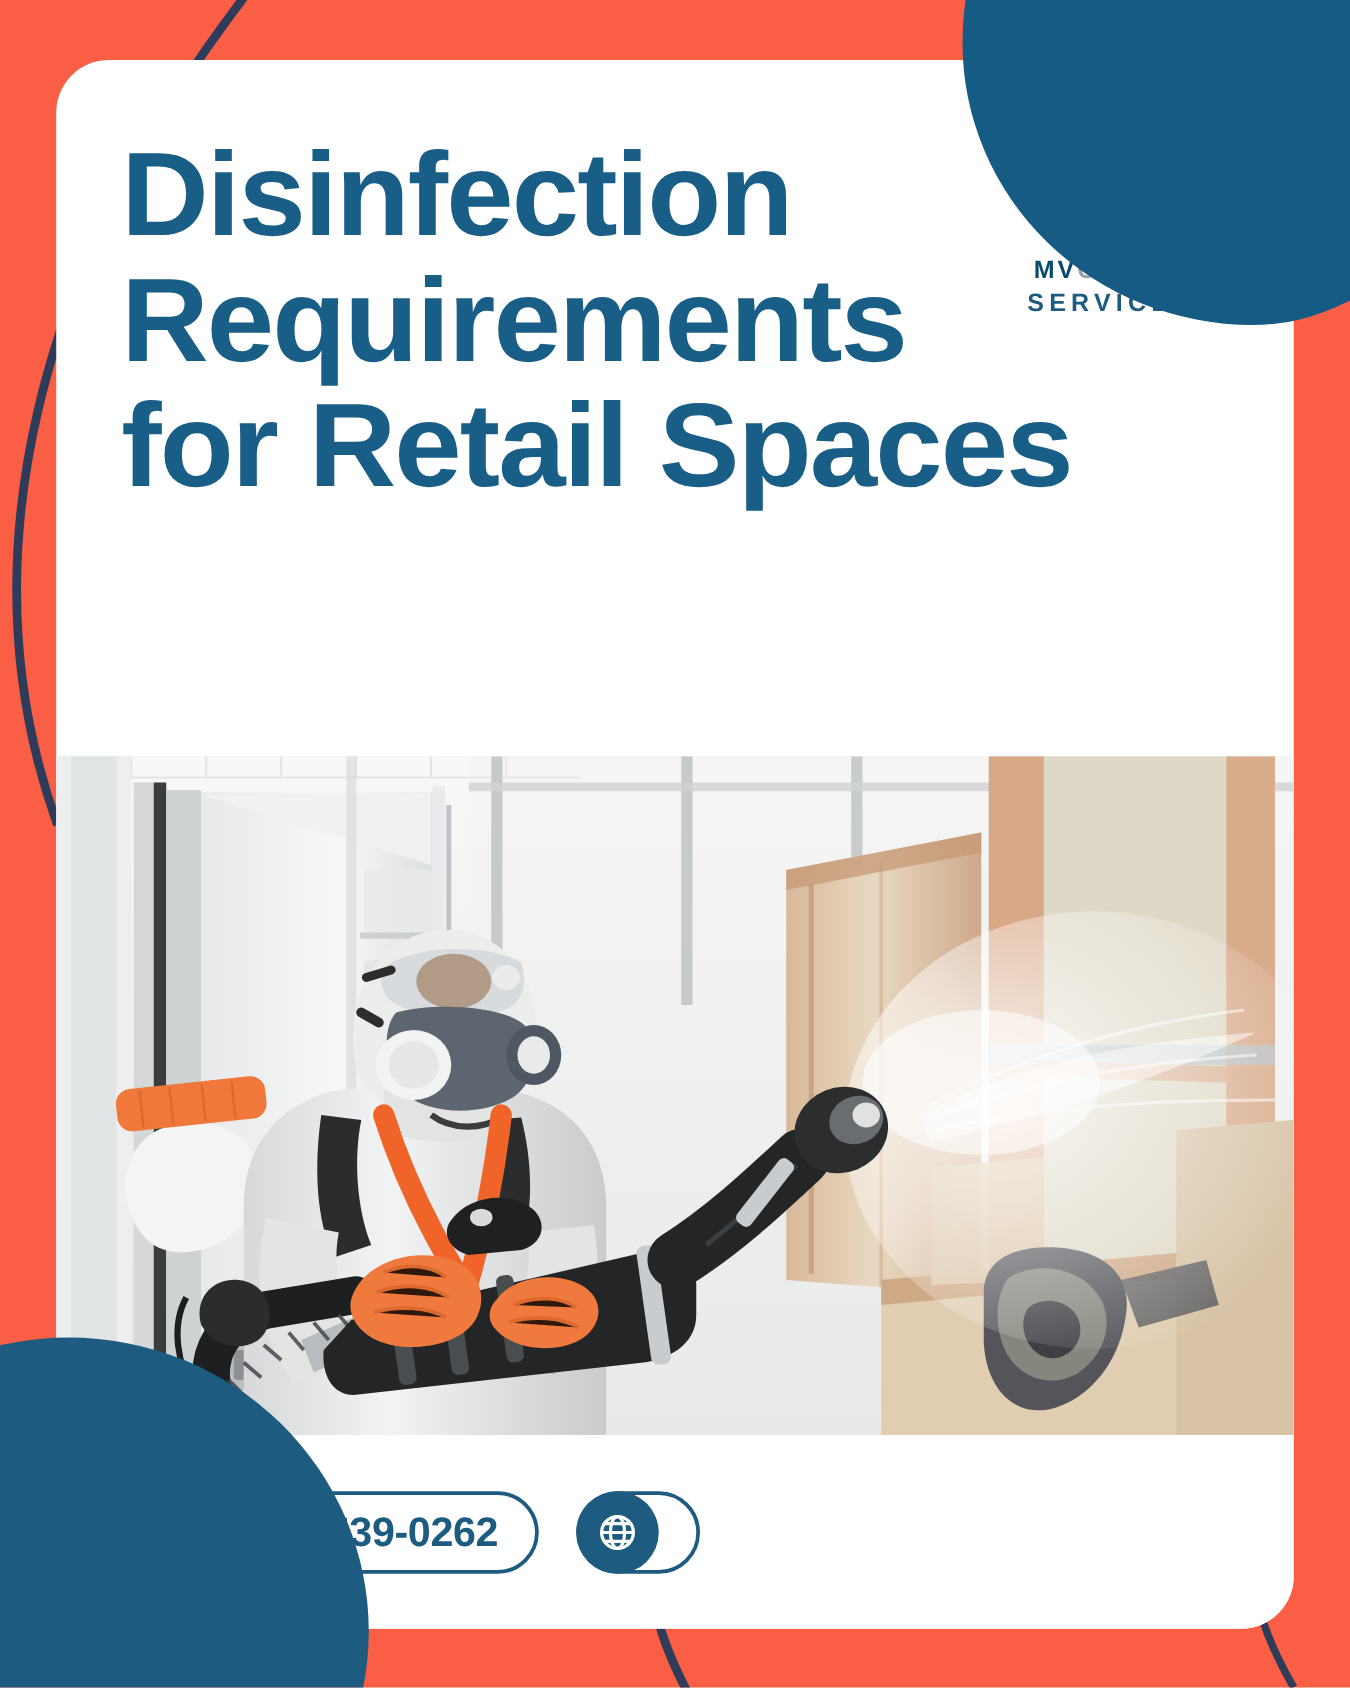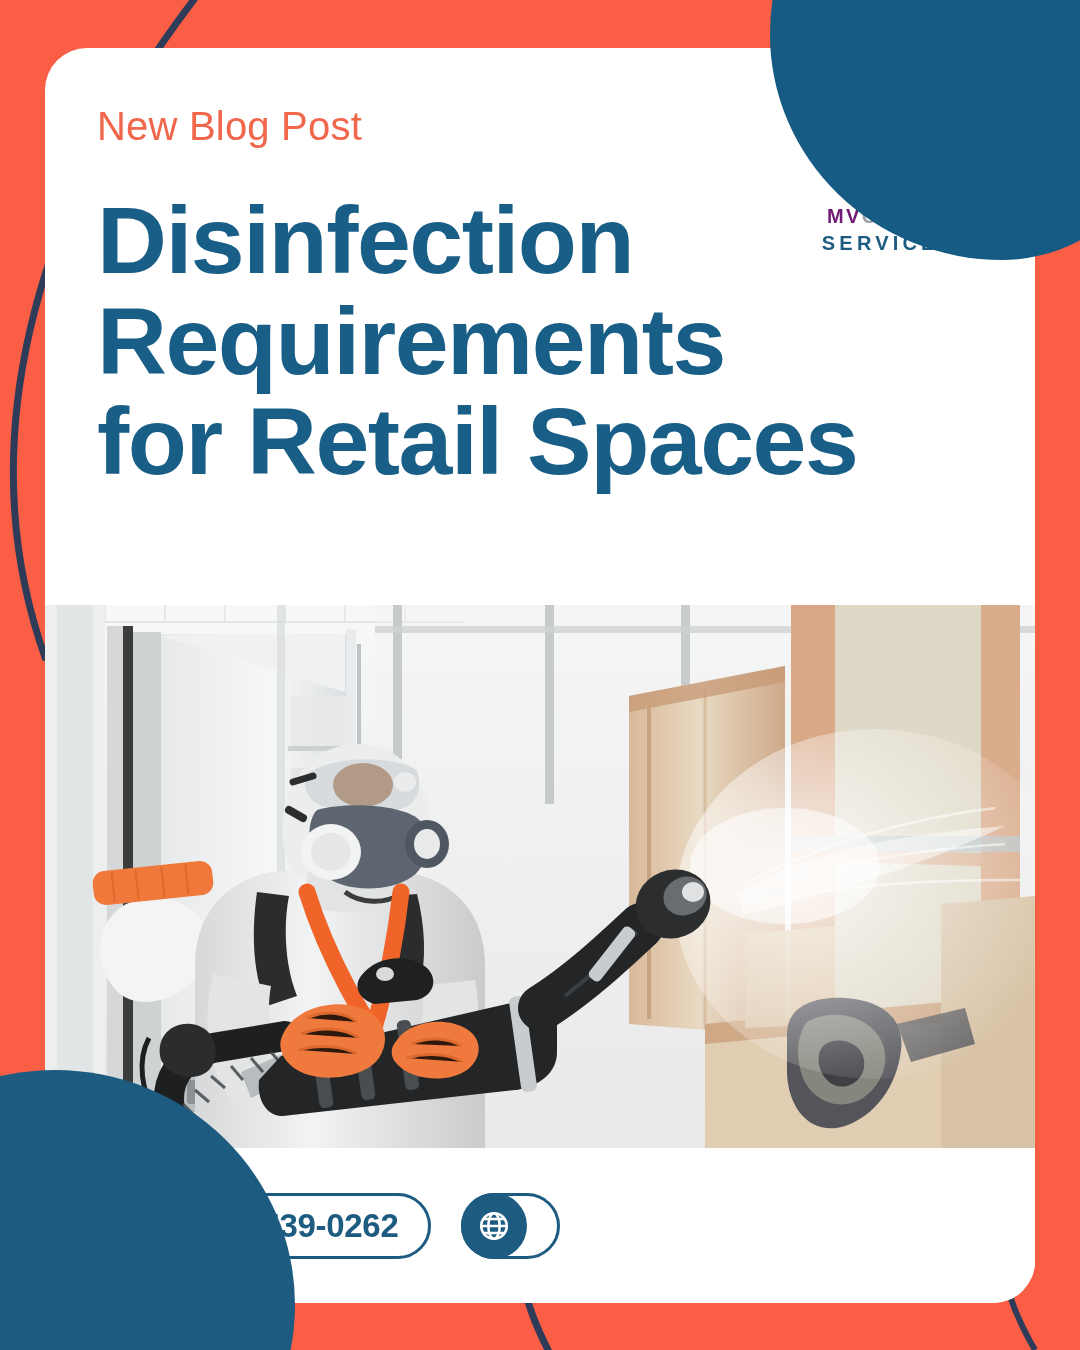--- a/index.html
+++ b/index.html
@@ -78,21 +78,21 @@
     right:56px; top:76px;
     width:180px;
     text-align:center;
     z-index:5;
   }
   .logo-mark { width:112px; height:68px; margin:0 auto 14px auto; display:block; }
   .logo-line1 {
     font-size:20px; font-weight:bold; letter-spacing:2.4px;
     line-height:1; white-space:nowrap;
   }
-  .logo-line1 .mv { color:#701a75;margin-left:28px; }
+  .logo-line1 .mv { color:#0c4a6e;margin-left:28px; }
   .logo-line1 .cleaning { color:#9AA0A6; }
   .logo-line2 {
     font-size:20px; font-weight:bold; letter-spacing:4.2px;
     color:#1D5B80; line-height:1; margin-top:7px;
   }
 
   
   .photo {
     flex:1 1 auto;
     position:relative;
@@ -150,21 +150,20 @@
   <path d="M 1035 1350 C 1000 1290, 990 1235, 1010 1180" fill="none" stroke="#2E3B59" stroke-width="6"></path>
 </svg>
 
 <div class="blob-tr"></div>
 <div class="blob-bl"></div>
 
 <div class="card">
 
   <div class="header">
 
-    <div class="eyebrow">New Blog Post</div>
 
     <div class="headline">Disinfection
 Requirements
 for Retail Spaces</div>
 
     <div class="logo">
       <svg class="logo-mark" viewBox="0 0 112 68">
 
         <path d="M 6 68 L 6 26 L 34 6 L 34 16 L 14 30 L 14 68 Z" fill="#9AA0A6"></path>
         <path d="M 34 22 L 34 68 L 26 68 L 26 27 Z" fill="#9AA0A6"></path>

